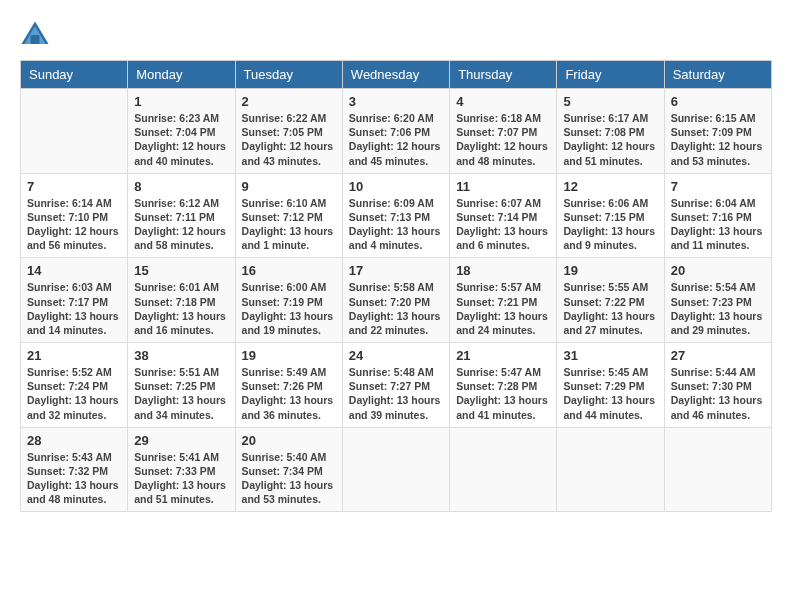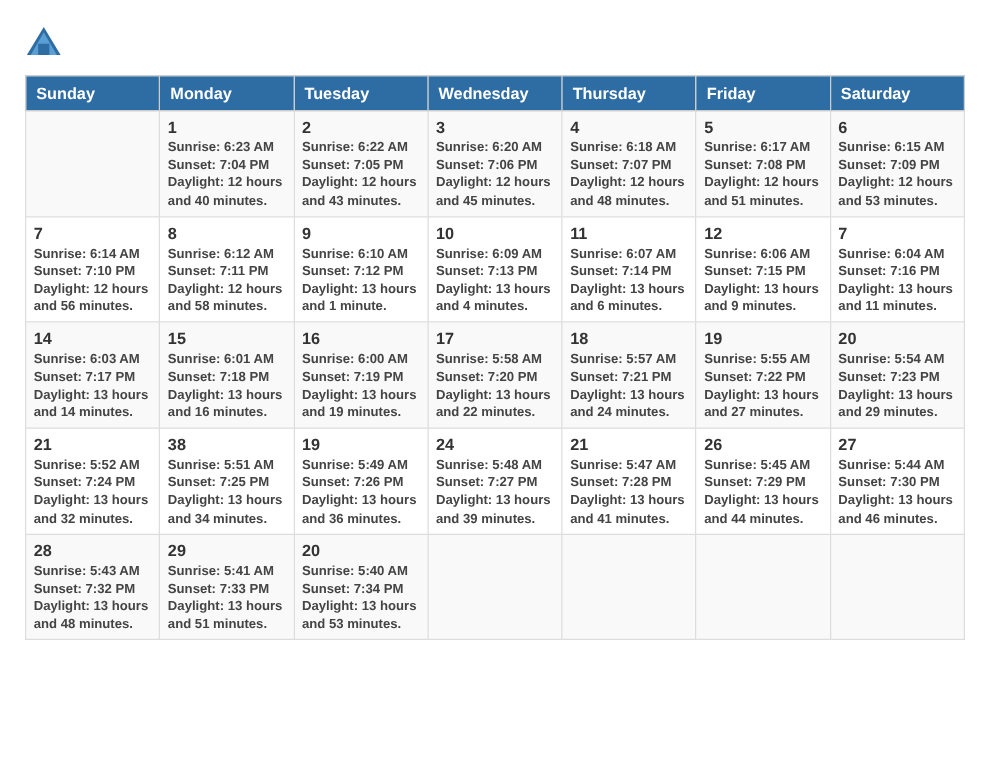--- a/index.html
+++ b/index.html
@@ -57,21 +57,21 @@
       width: 100%;
       border-collapse: collapse;
       font-size: 11px;
     }
     .calendar th {
       background-color: #2e6da4;
       color: white;
       text-align: left;
       padding: 6px 8px;
       font-size: 13px;
-      font-weight: bold;
+      font-weight: normal;
       border: 1px solid #ccc;
     }
     .calendar td {
       vertical-align: top;
       padding: 5px 6px;
       border: 1px solid #ddd;
       width: 14.28%;
       min-height: 80px;
       background: #fff;
     }
@@ -233,21 +233,21 @@
         </td>
         <td>
           <div class="day-number">24</div>
           <div class="day-info">Sunrise: 5:48 AM<br>Sunset: 7:27 PM<br>Daylight: 13 hours<br>and 39 minutes.</div>
         </td>
         <td>
           <div class="day-number">21</div>
           <div class="day-info">Sunrise: 5:47 AM<br>Sunset: 7:28 PM<br>Daylight: 13 hours<br>and 41 minutes.</div>
         </td>
         <td>
-          <div class="day-number">26</div>
+          <div class="day-number">31</div>
           <div class="day-info">Sunrise: 5:45 AM<br>Sunset: 7:29 PM<br>Daylight: 13 hours<br>and 44 minutes.</div>
         </td>
         <td>
           <div class="day-number">27</div>
           <div class="day-info">Sunrise: 5:44 AM<br>Sunset: 7:30 PM<br>Daylight: 13 hours<br>and 46 minutes.</div>
         </td>
       </tr>
       <tr>
         <td>
           <div class="day-number">28</div>

